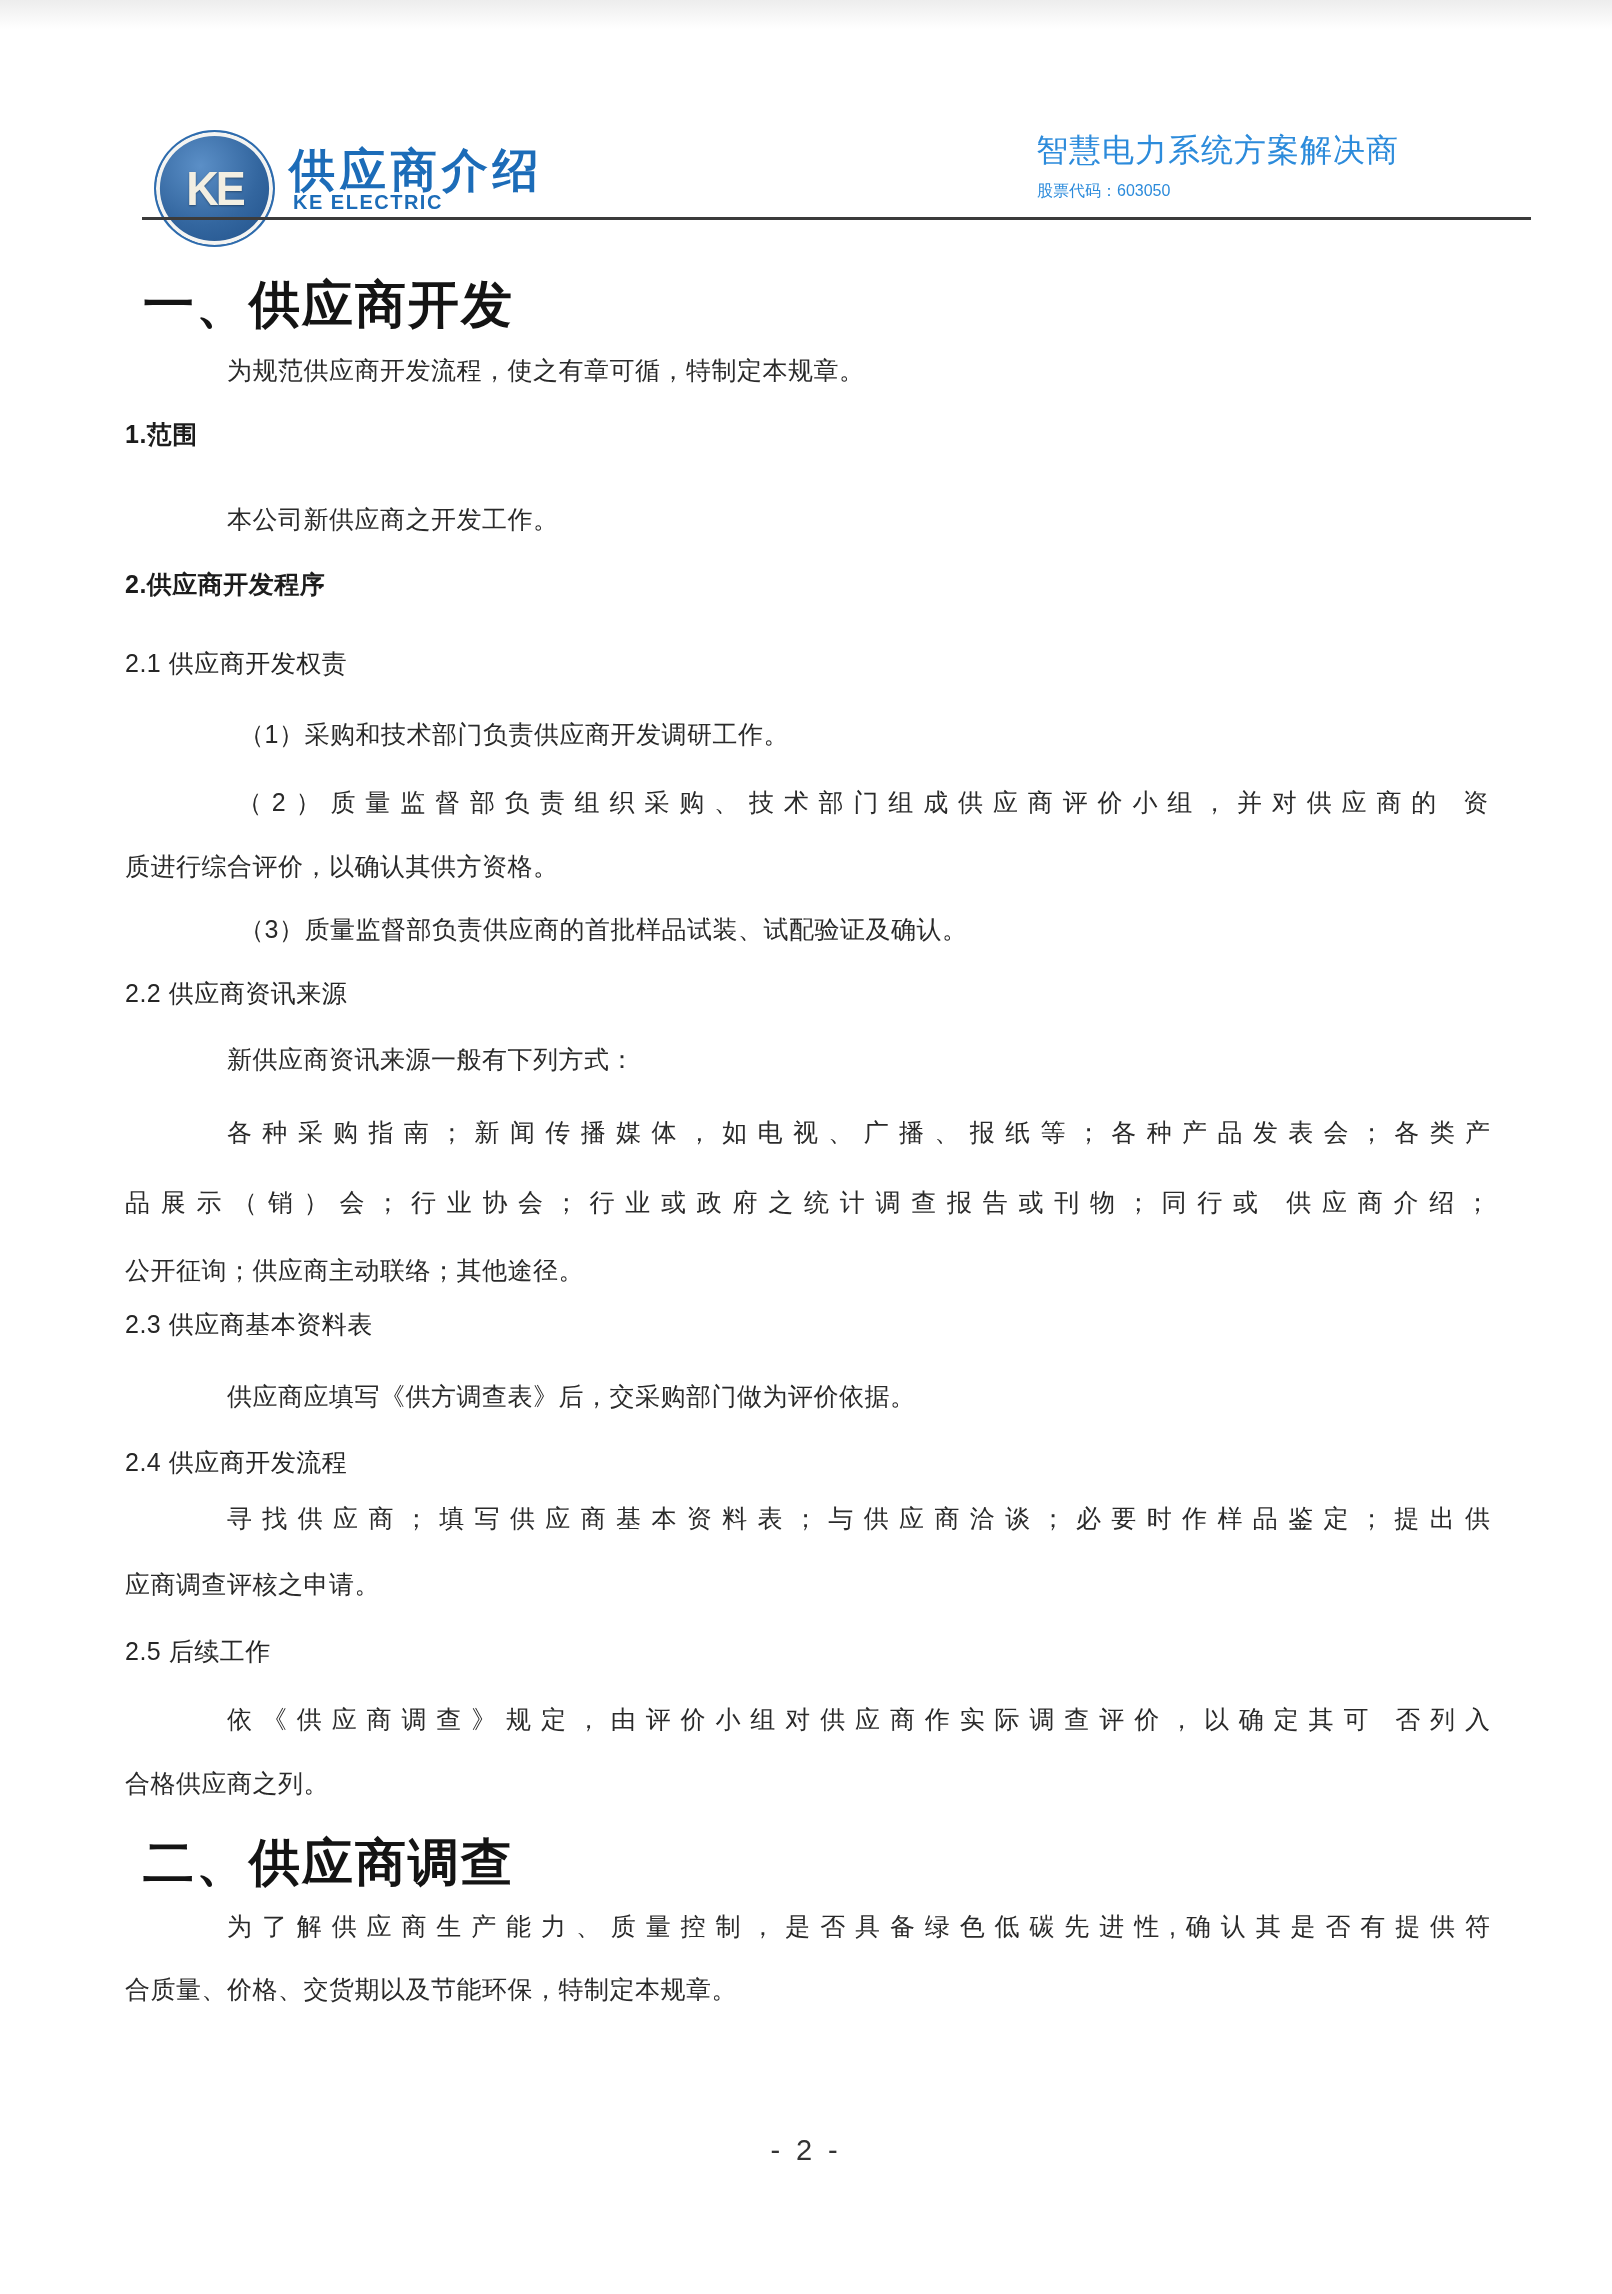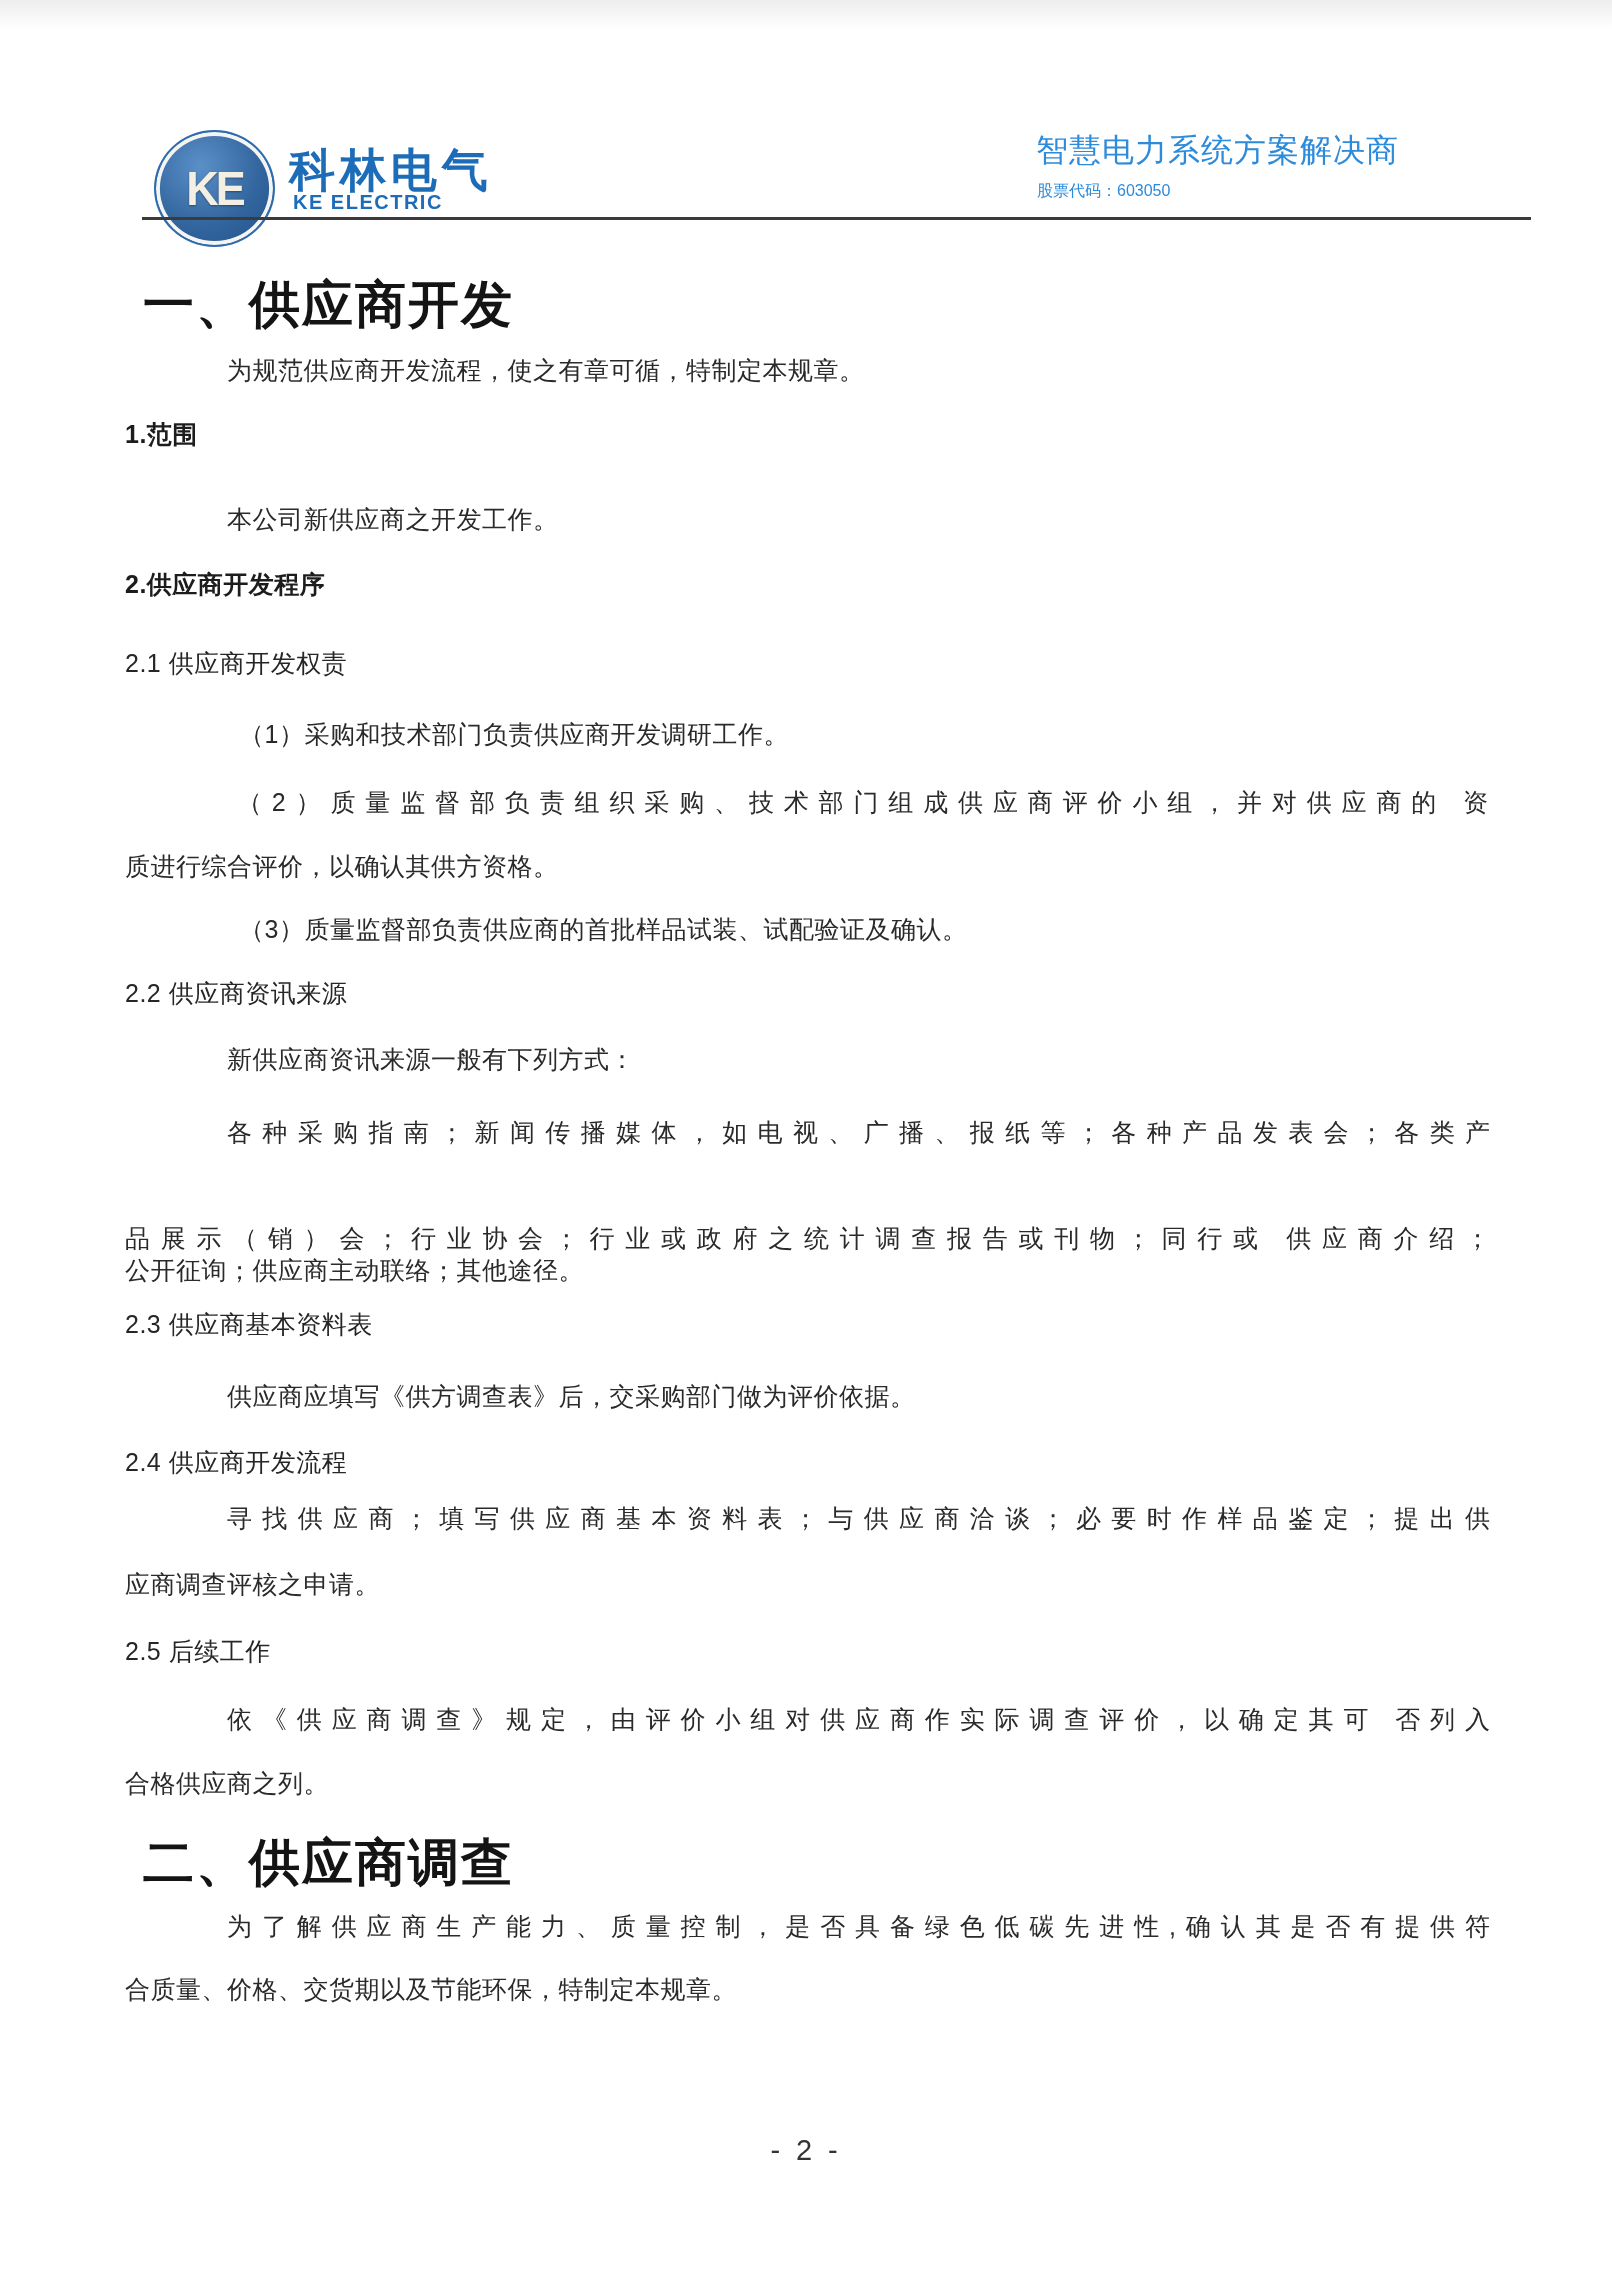--- a/index.html
+++ b/index.html
@@ -79,38 +79,38 @@
   .item{left:239px;}
   .cont{left:125px;}
   .justify{
     white-space:normal;
     text-align:justify;
     text-align-last:justify;
     letter-spacing:2px;
   }
   .para.justify{left:227px;width:1265px;}
   .item.justify{left:237px;width:1253px;}
-  .cont.justify{left:125px;width:1367px;margin-top:36px;}
+  .cont.justify{left:125px;width:1367px;}
 
   .footer{
     position:absolute;left:0;right:0;top:2134px;
     text-align:center;
     font-size:29px;color:#333333;letter-spacing:3.9px;
   }
 </style>
 </head>
 <body>
 
 <div class="page">
 
   <div>
     <div class="logo-mark">
       <span>KE</span>
     </div>
-    <div class="company-cn">科林电气</div>
+    <div class="company-cn">供应商介绍</div>
     <div class="company-en">KE ELECTRIC</div>
     <div class="tagline">智慧电力系统方案解决商</div>
     <div class="stock">股票代码：603050</div>
     <div class="header-rule"></div>
   </div>
 
   <div>
     <div class="ln h1" style="top:281px">一、供应商开发</div>
     <div class="ln para" style="top:351px">为规范供应商开发流程，使之有章可循，特制定本规章。</div>
     <div class="ln subbold" style="top:415px">1.范围</div>

